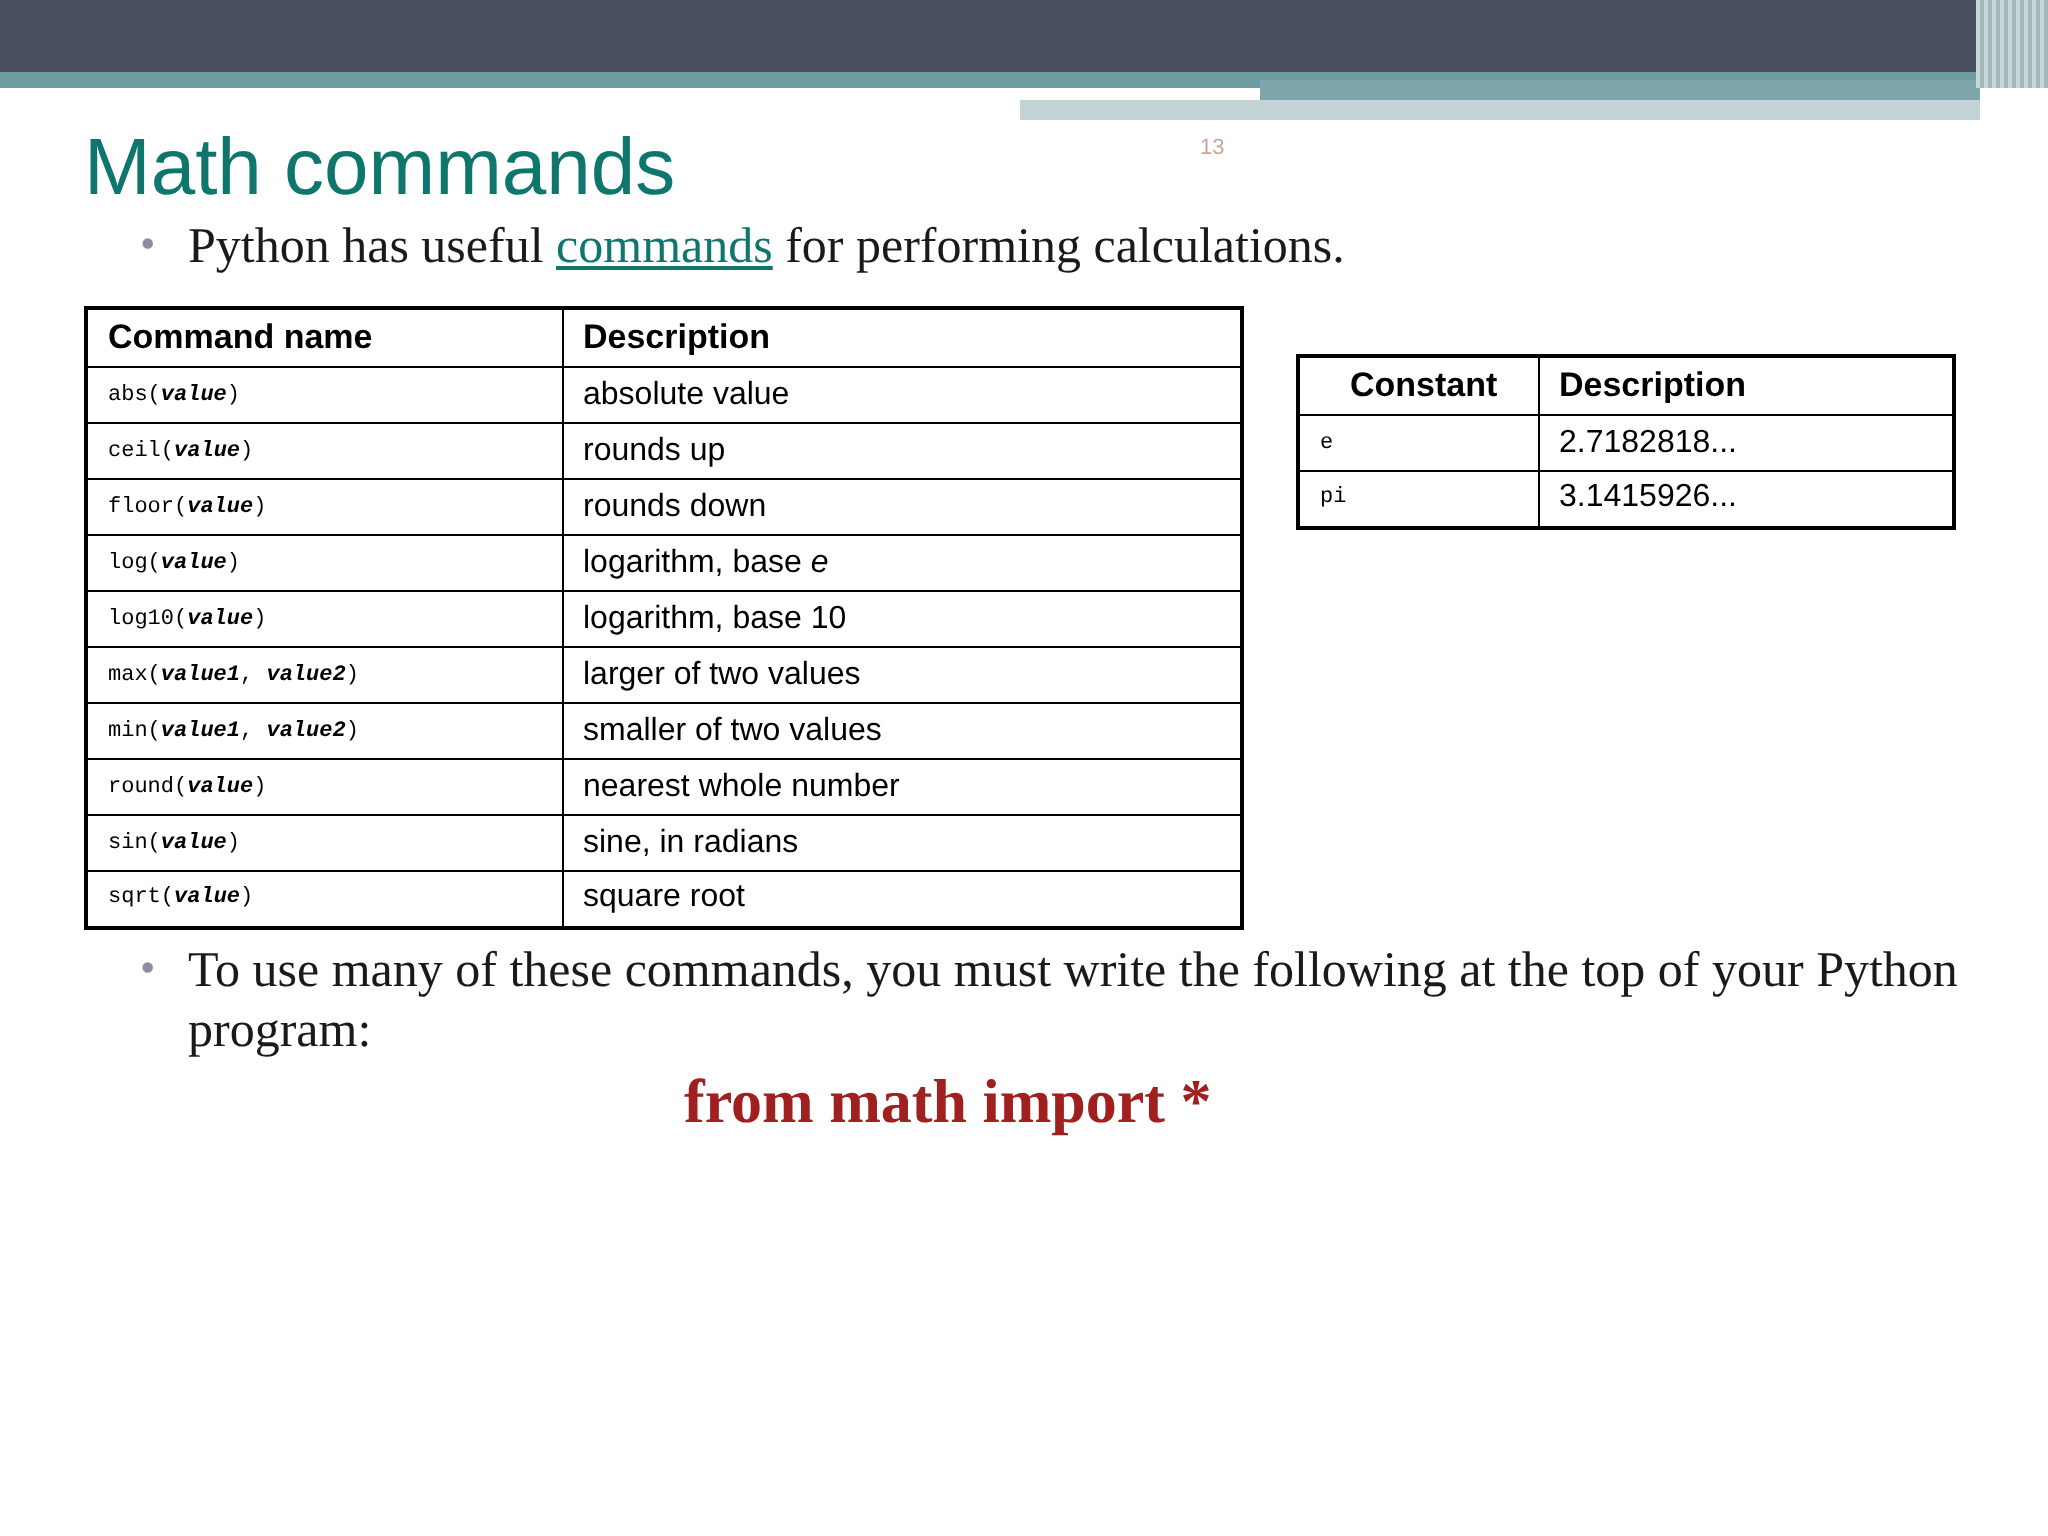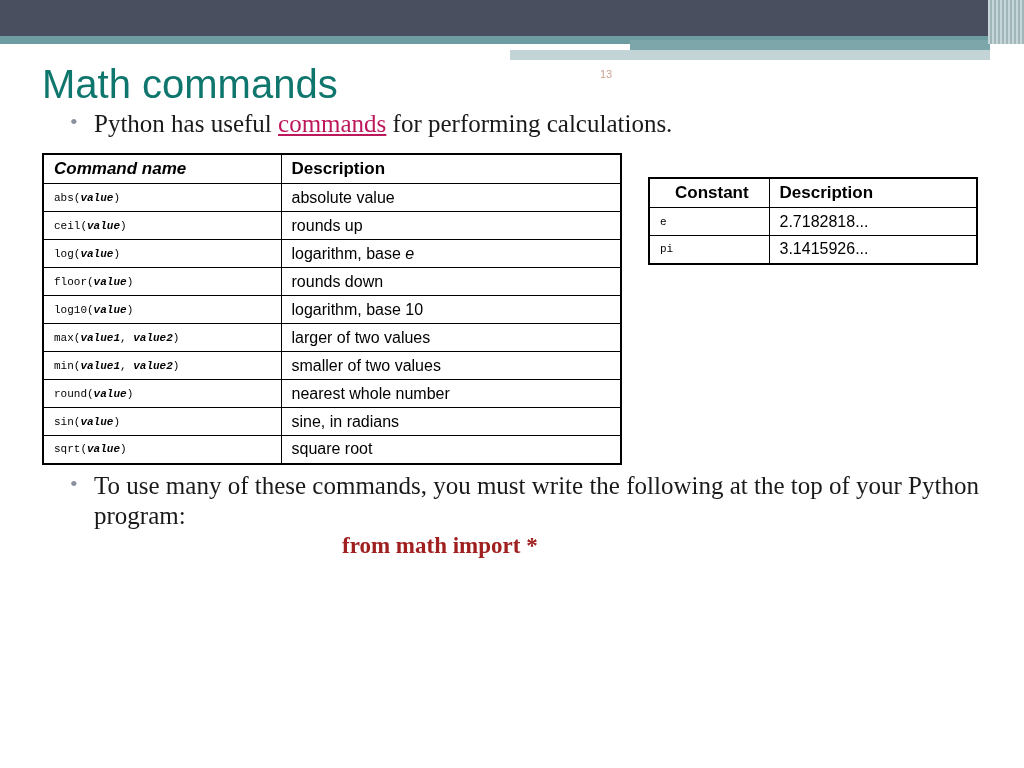--- a/index.html
+++ b/index.html
@@ -81,21 +81,21 @@
   }
   .bullet-line::before {
     content: "•";
     position: absolute;
     left: 0;
     top: 0;
     color: #8a8fa0;
     font-size: 22px;
   }
   .link {
-    color: #be185d;
+    color: #0f766e;
     text-decoration: underline;
   }
   .tables-row {
     display: flex;
     gap: 26px;
     margin-top: 14px;
     align-items: flex-start;
   }
   table {
     border-collapse: collapse;
@@ -108,31 +108,31 @@
     border: 1px solid #000;
     padding: 4px 10px;
     text-align: left;
     vertical-align: middle;
     height: 28px;
   }
   th {
     font-weight: bold;
     font-size: 17px;
   }
-  .cmd-table th:first-child { width: 238px; font-style: italic; }
+  .cmd-table th:first-child { width: 238px; }
   .const-table th:first-child { width: 120px; padding-left: 25px; }
   .mono { font-family: "Courier New", monospace; font-size: 11px; }
   .mono b { font-weight: bold; font-style: italic; }
   .ital { font-style: italic; }
   .footer-bullets {
     margin-top: 6px;
   }
   .import-line {
     font-family: Georgia, serif;
-    font-size: 23px;
+    font-size: 31px;
     font-weight: bold;
     color: #a02020;
     text-align: left;
     margin-left: 300px;
     margin-top: 2px;
   }
 </style>
 </head>
 <body>
 
@@ -162,26 +162,26 @@
       <tbody id="cmd-body">
           <tr>
             <td class="mono">abs(<b>value</b>)</td>
             <td>absolute value</td>
           </tr>
           <tr>
             <td class="mono">ceil(<b>value</b>)</td>
             <td>rounds up</td>
           </tr>
           <tr>
+            <td class="mono">floor(<b>value</b>)</td>
+            <td>rounds down</td>
+          </tr>
+          <tr>
             <td class="mono">log(<b>value</b>)</td>
             <td>logarithm, base <span class="ital">e</span></td>
-          </tr>
-          <tr>
-            <td class="mono">floor(<b>value</b>)</td>
-            <td>rounds down</td>
           </tr>
           <tr>
             <td class="mono">log10(<b>value</b>)</td>
             <td>logarithm, base 10</td>
           </tr>
           <tr>
             <td class="mono">max(<b>value1</b>, <b>value2</b>)</td>
             <td>larger of two values</td>
           </tr>
           <tr>

